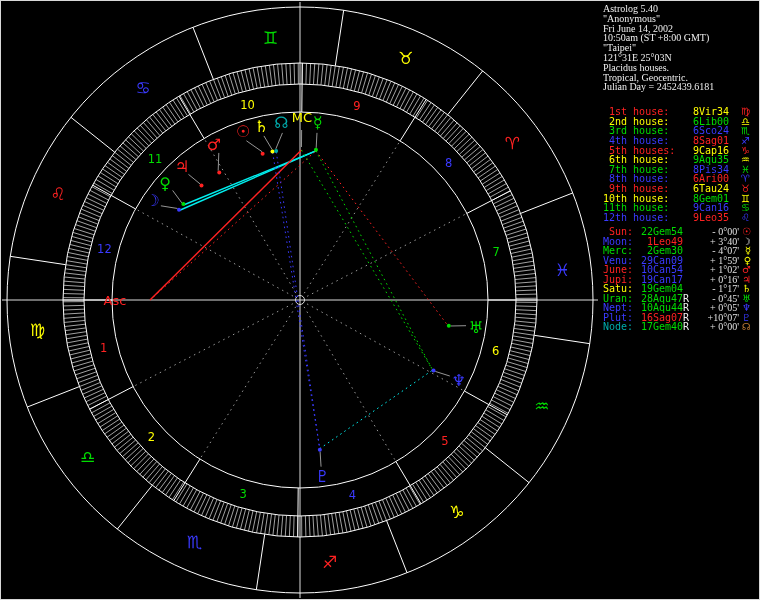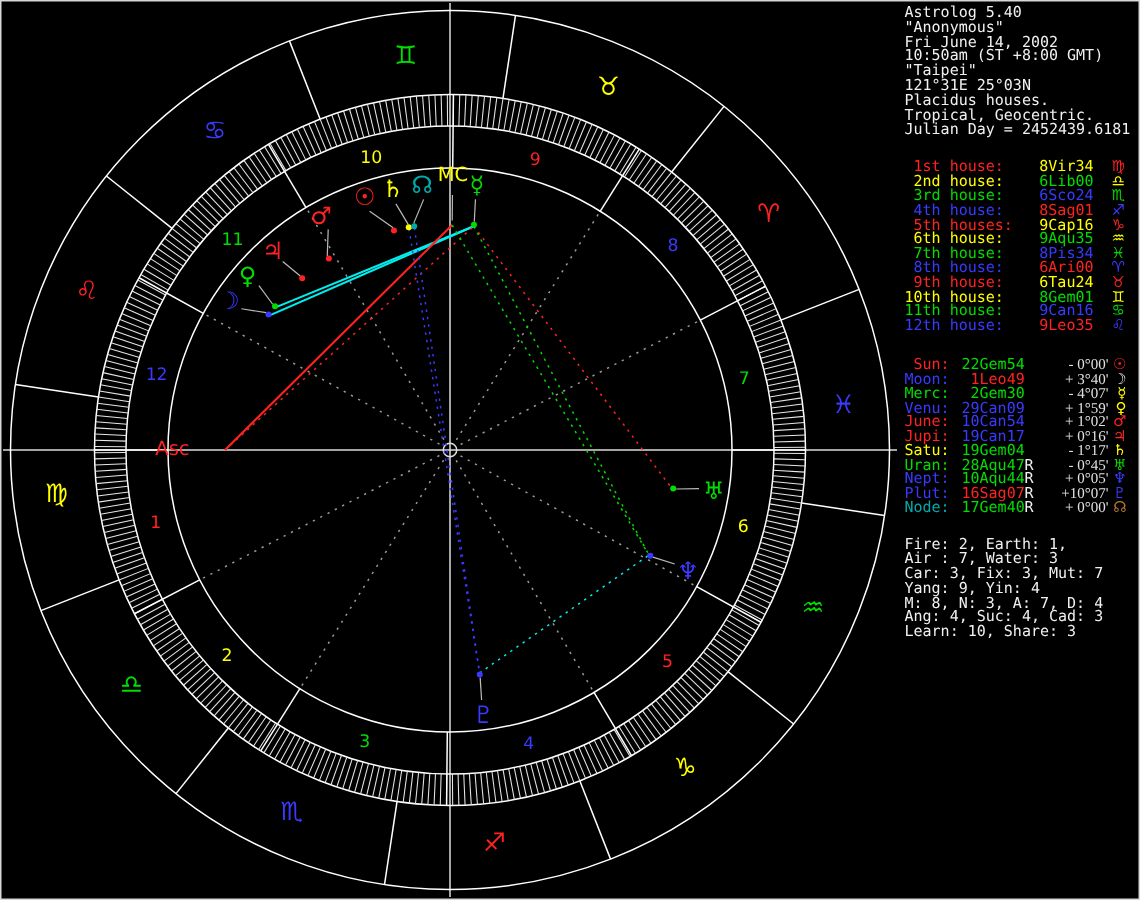--- a/index.html
+++ b/index.html
@@ -1,22 +1,22 @@
 <!DOCTYPE html>
 <html><head>
 <meta charset="utf-8">
 <style>
   html,body{margin:0;padding:0;background:#000;}
   .screen{position:relative;width:758px;height:598px;border:1px solid #d8d8d8;background:#000;
           font-family:"DejaVu Sans Mono",monospace;overflow:hidden;}
   #wheel{position:absolute;left:0;top:0;}
   .panel{position:absolute;left:602px;top:3px;width:154px;color:#f0f0f0;font-size:10px;}
-  .tline{white-space:pre;line-height:9.8px;height:9.8px;}
+  .tline{white-space:pre;line-height:9.8px;height:9.8px;font-family:Liberation Serif, serif;}
   .sec-houses{margin-top:15px;}
-  .sec-planets{margin-top:17px;}
+  .sec-planets{margin-top:5px;}
   .sec-stats{margin-top:15px;}
   .row{display:flex;align-items:flex-end;white-space:pre;line-height:9.6px;height:9.6px;}
   .prow{line-height:9.5px;height:9.5px;}
   .h-label{width:66px;}
   .h-value{width:42px;text-align:right;margin-left:18px;}
   .h-glyph{margin-left:auto;margin-right:7px;font-family:"DejaVu Sans",sans-serif;font-size:10px;}
   .p-label{width:30px;}
   .p-value{width:42px;text-align:right;margin-left:8px;}
   .p-retro{width:6px;color:#f0f0f0;}
   .p-delta{width:44px;text-align:right;margin-left:6px;color:#e0e0e0;font-family:Liberation Serif, serif;}
@@ -532,23 +532,14 @@
         <div class="row prow"><span class="p-label" style="color:#00dd00">Merc:</span><span class="p-value" style="color:#00dd00"> 2Gem30</span><span class="p-retro"> </span><span class="p-delta">- 4°07'</span><span class="p-glyph" style="color:#ffff00">☿</span></div>
         <div class="row prow"><span class="p-label" style="color:#3a3aff">Venu:</span><span class="p-value" style="color:#3a3aff">29Can09</span><span class="p-retro"> </span><span class="p-delta">+ 1°59'</span><span class="p-glyph" style="color:#ffff00">♀</span></div>
         <div class="row prow"><span class="p-label" style="color:#ff2222">June:</span><span class="p-value" style="color:#3a3aff">10Can54</span><span class="p-retro"> </span><span class="p-delta">+ 1°02'</span><span class="p-glyph" style="color:#ff2222">♂</span></div>
         <div class="row prow"><span class="p-label" style="color:#ff2222">Jupi:</span><span class="p-value" style="color:#3a3aff">19Can17</span><span class="p-retro"> </span><span class="p-delta">+ 0°16'</span><span class="p-glyph" style="color:#ff2222">♃</span></div>
         <div class="row prow"><span class="p-label" style="color:#ffff00">Satu:</span><span class="p-value" style="color:#00dd00">19Gem04</span><span class="p-retro"> </span><span class="p-delta">- 1°17'</span><span class="p-glyph" style="color:#ffff00">♄</span></div>
         <div class="row prow"><span class="p-label" style="color:#00dd00">Uran:</span><span class="p-value" style="color:#00dd00">28Aqu47</span><span class="p-retro">R</span><span class="p-delta">- 0°45'</span><span class="p-glyph" style="color:#00dd00">♅</span></div>
         <div class="row prow"><span class="p-label" style="color:#3a3aff">Nept:</span><span class="p-value" style="color:#00dd00">10Aqu44</span><span class="p-retro">R</span><span class="p-delta">+ 0°05'</span><span class="p-glyph" style="color:#3a3aff">♆</span></div>
         <div class="row prow"><span class="p-label" style="color:#3a3aff">Plut:</span><span class="p-value" style="color:#ff2222">16Sag07</span><span class="p-retro">R</span><span class="p-delta">+10°07'</span><span class="p-glyph" style="color:#3a3aff">♇</span></div>
         <div class="row prow"><span class="p-label" style="color:#00aaaa">Node:</span><span class="p-value" style="color:#00dd00">17Gem40</span><span class="p-retro">R</span><span class="p-delta">+ 0°00'</span><span class="p-glyph" style="color:#bb7733">☊</span></div>
       </div>
-    <div class="sec-stats" id="stats-list">
-        <div class="stat">Fire: 2, Earth: 1,</div>
-        <div class="stat">Air : 7, Water: 3</div>
-        <div class="stat">Car: 3, Fix: 3, Mut: 7</div>
-        <div class="stat">Yang: 9, Yin: 4</div>
-        <div class="stat">M: 8, N: 3, A: 7, D: 4</div>
-        <div class="stat">Ang: 4, Suc: 4, Cad: 3</div>
-        <div class="stat">Learn: 10, Share: 3</div>
-      </div>
   </div>
 </div>
 
 </body></html>

